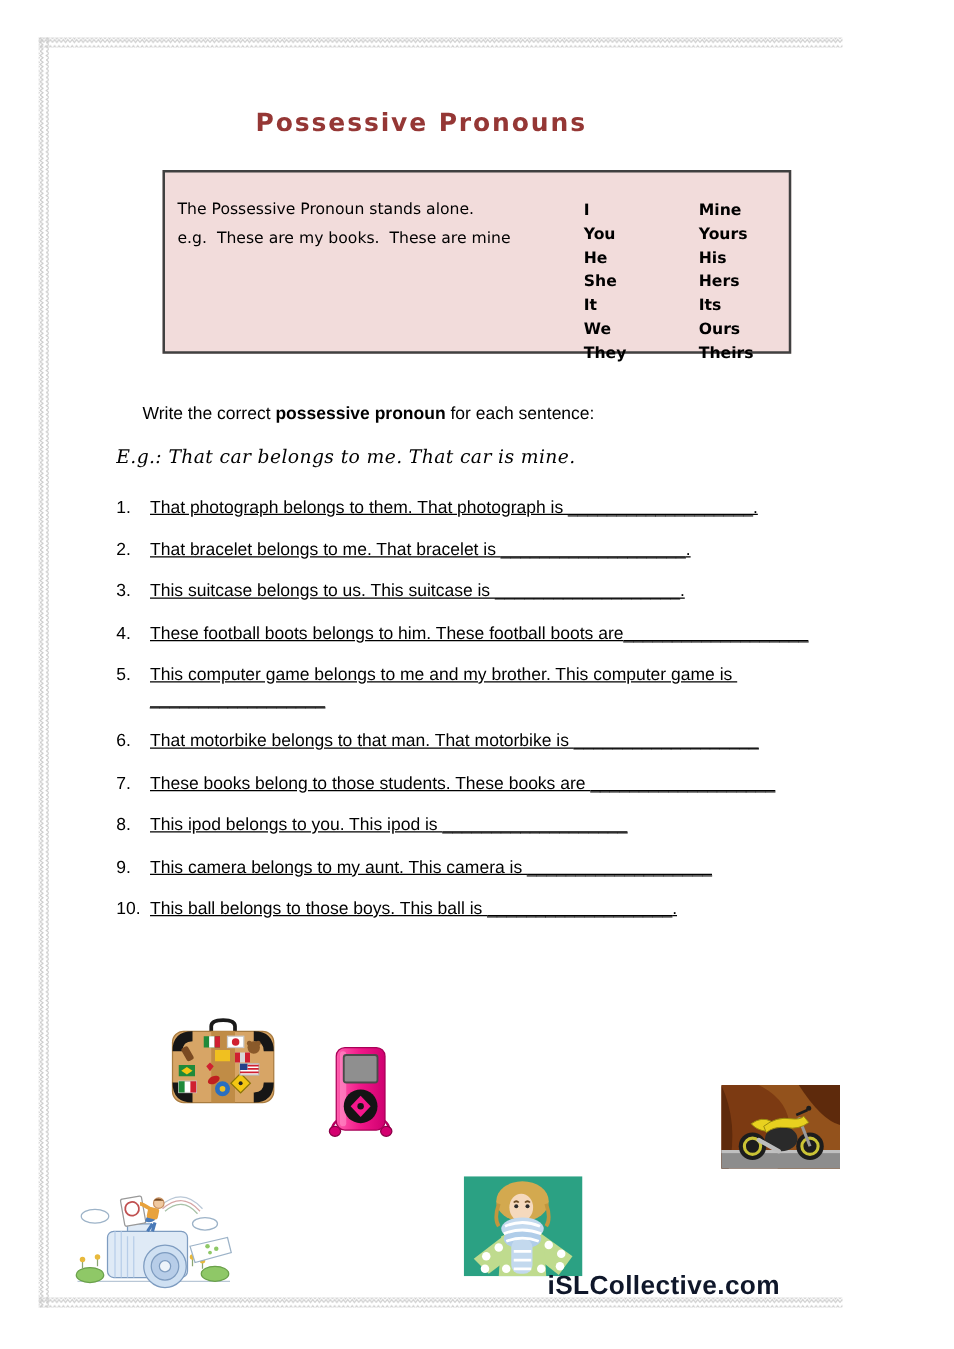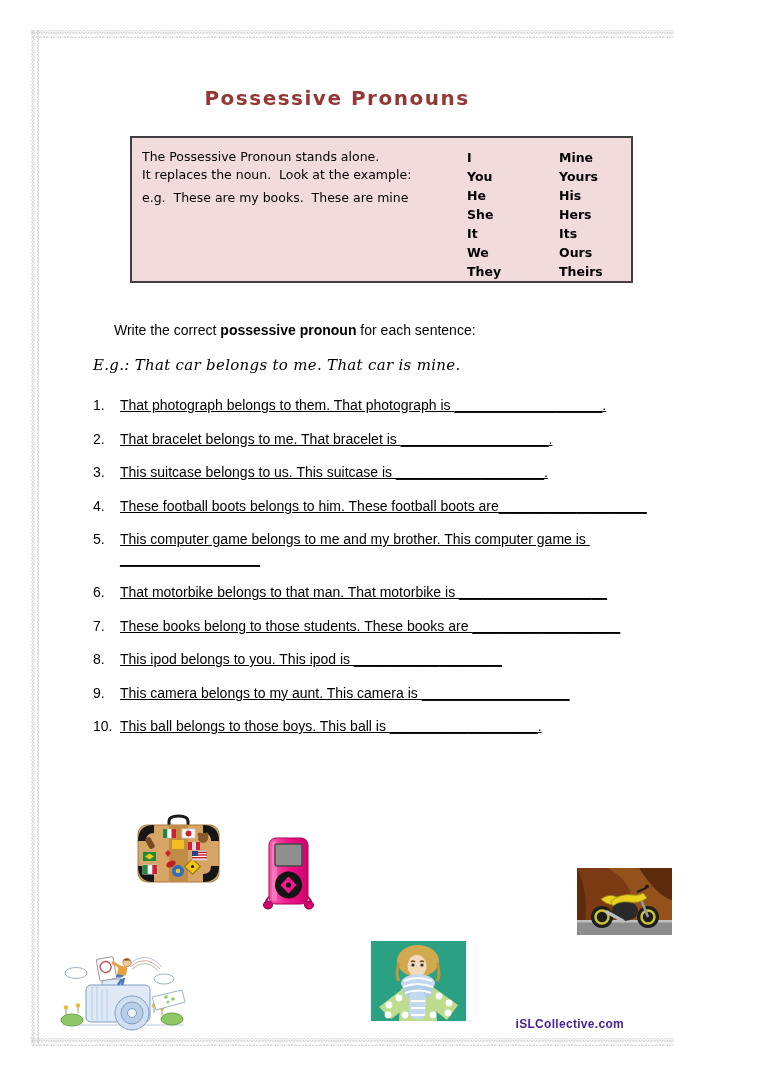--- a/index.html
+++ b/index.html
@@ -8,43 +8,43 @@
     font-family:"Liberation Sans",sans-serif;color:#000;overflow:hidden;
   }
   .zigzag-frame{position:absolute;left:28px;top:27px;width:707px;height:1022px;pointer-events:none;}
   .doc-title{
     position:absolute;left:0;top:86px;width:100%;text-align:center;
     font-family:"DejaVu Sans",sans-serif;font-weight:bold;font-size:20px;
     letter-spacing:1.5px;color:#953735;
   }
   .info-box{
     position:absolute;left:130px;top:136px;width:503px;height:147px;box-sizing:border-box;
-    background:#f2dcdb;border:2px solid #404040;padding:10px 10px;display:flex;
+    background:#f2dcdb;border:2px solid #404040;padding:20px 10px;display:flex;
     font-family:"DejaVu Sans",sans-serif;font-size:12.5px;line-height:18px;
   }
   .box-text{flex:0 0 325px;}
   .box-example{margin-top:5px;}
   .pron-cols{display:flex;}
   .pron-col{font-weight:bold;line-height:19px;}
   .pron-col.subject{width:92px;}
   .t{white-space:pre-wrap;}
   .instructions{position:absolute;left:93px;top:322px;font-size:14px;margin-left:21px;}
   .instructions b{font-weight:bold;}
   .example-line{
     position:absolute;left:93px;top:356px;font-size:15px;font-style:italic;
     font-family:"DejaVu Serif",serif;letter-spacing:0.3px;
   }
   .exercises{position:absolute;left:93px;top:396px;width:584px;}
   .ex{display:flex;margin-bottom:14px;font-size:14px;line-height:19.5px;}
   .ex .num{flex:0 0 27px;}
   .ex .content{flex:1;text-decoration:underline;}
   .img-abs{position:absolute;}
   .watermark{
-    position:absolute;right:50px;top:1017px;font-size:12px;font-weight:bold;
-    color:#4c1d95;letter-spacing:0.3px;
+    position:absolute;right:50px;top:1017px;font-size:21px;font-weight:bold;
+    color:#0f172a;letter-spacing:0.3px;
   }
 </style>
 </head>
 <body>
 
 <div class="page">
 
   <svg class="zigzag-frame" width="707" height="1022">
     <defs>
       <pattern id="zzh" width="7" height="8" patternUnits="userSpaceOnUse">
@@ -60,21 +60,20 @@
     <rect x="3" y="1011" width="701" height="8" fill="url(#zzh)"></rect>
     <rect x="3" y="3" width="8" height="1016" fill="url(#zzv)"></rect>
     <rect x="696" y="3" width="8" height="1016" fill="url(#zzv)"></rect>
   </svg>
 
   <div class="doc-title">Possessive Pronouns</div>
 
   <div class="info-box">
     <div class="box-text">
       <div class="t">The Possessive Pronoun stands alone.</div>
-      <div class="t">It replaces the noun.  Look at the example:</div>
       <div class="t box-example">e.g.  These are my books.  These are mine</div>
     </div>
     <div class="pron-cols">
       <div class="pron-col subject">
         <div>I</div>
         <div>You</div>
         <div>He</div>
         <div>She</div>
         <div>It</div>
         <div>We</div>

